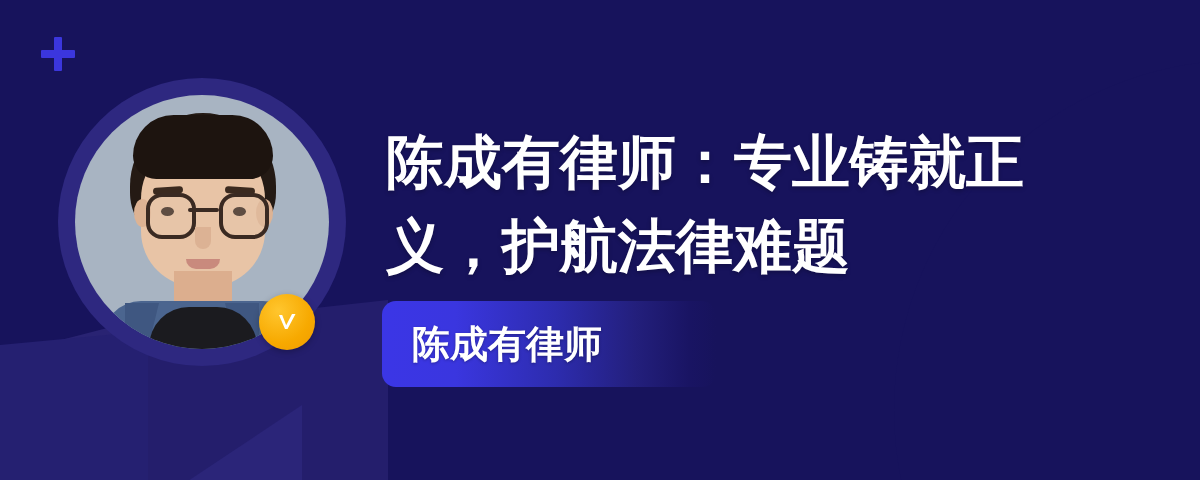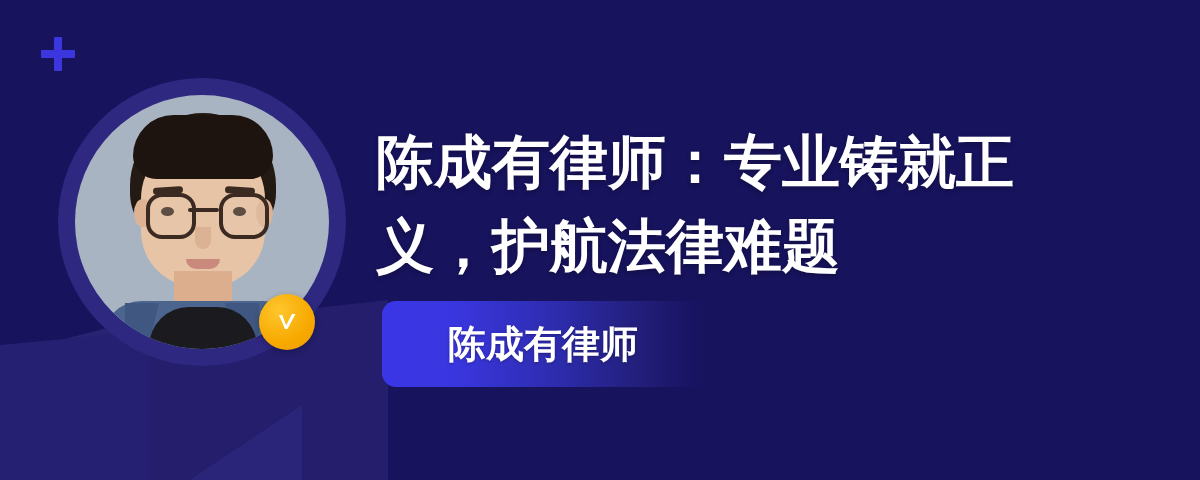--- a/index.html
+++ b/index.html
@@ -264,21 +264,21 @@
     display: flex;
     align-items: center;
     justify-content: center;
     box-shadow: 0 2px 6px rgba(0,0,0,.25);
   }
   .verified-badge svg { display: block; }
 
   
   .headline {
     position: absolute;
-    left: 376px;
+    left: 386px;
     top: 120px;
     width: 700px;
     color: #ffffff;
     font-size: 58px;
     line-height: 84px;
     font-weight: bold;
     letter-spacing: 0px;
     white-space: pre-wrap;
     text-shadow: 0 2px 4px rgba(0,0,0,.25);
   }
@@ -299,21 +299,20 @@
     font-size: 38px;
     font-weight: bold;
     text-align: left;
     cursor: pointer;
     display: flex;
     align-items: center;
   }
   .tag-button > span {
     padding-left: 30px;
     text-shadow: 0 1px 3px rgba(0,0,0,.3);
-    margin-left: 36px;
   }
 </style>
 </head>
 <body>
 
 <div class="banner">
 
   <div class="bg-layer">
     <div class="poly-a"></div>
     <div class="poly-d"></div>

